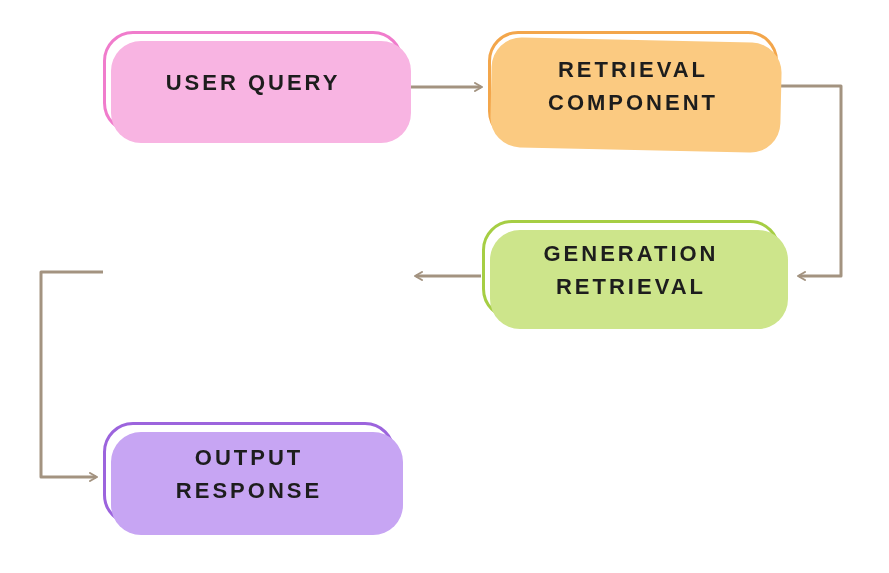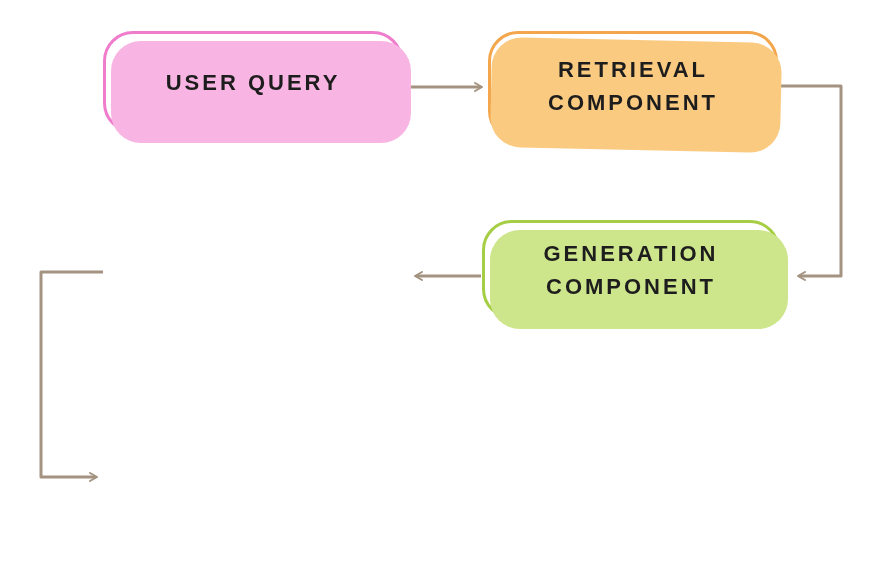--- a/index.html
+++ b/index.html
@@ -67,18 +67,21 @@
 
   <div class="node" id="node-user-query" style="--border: #f07ccc; --shadow: #f8b4e2;">
     <span class="label" style="color: rgb(29, 29, 29);">USER QUERY</span>
   </div>
 
   <div class="node tilt-shadow" id="node-retrieval-component" style="--border: #f3a64b; --shadow: #fbca81;">
     <span class="label" style="color: rgb(29, 29, 29);">RETRIEVAL COMPONENT</span>
   </div>
 
   <div class="node" id="node-generation-component" style="--border: #a6ce44; --shadow: #cde58b;">
-    <span class="label" style="color: rgb(29, 29, 29);">GENERATION COMPONENT</span>
+    <span class="label" style="color: rgb(29, 29, 29);">GENERATION RETRIEVAL</span>
   </div>
 
 
+  <div class="node" id="node-output-response" style="--border: #9c64dd; --shadow: #c7a5f3;">
+    <span class="label" style="color: rgb(29, 29, 29);">OUTPUT RESPONSE</span>
+  </div>
 
 </div>
 
 </body></html>

